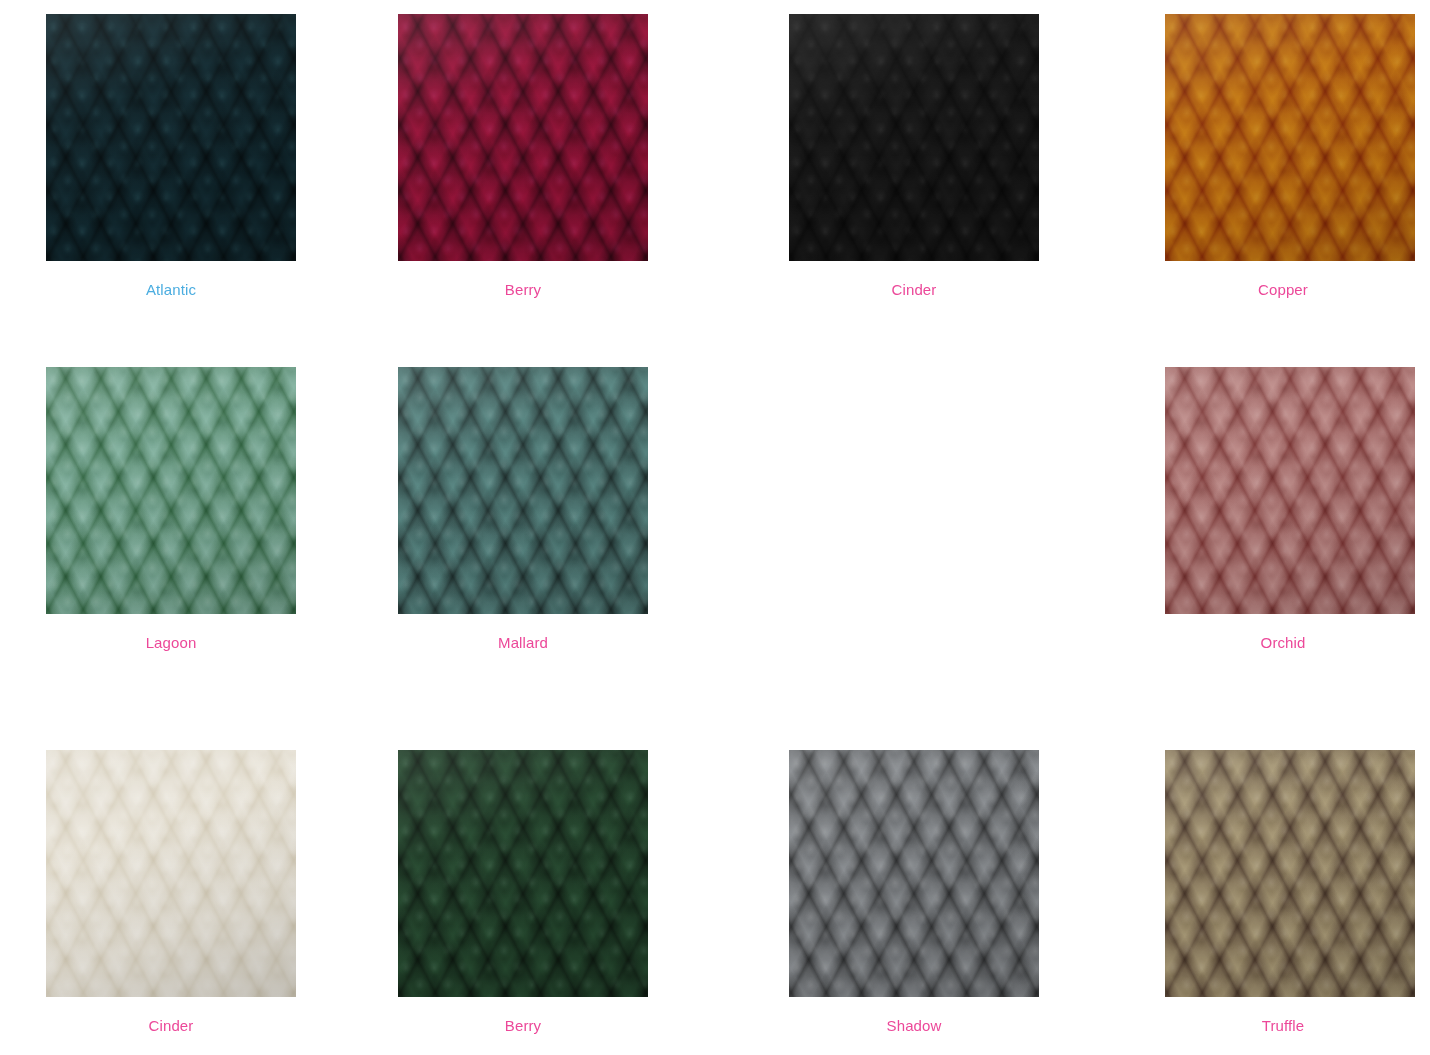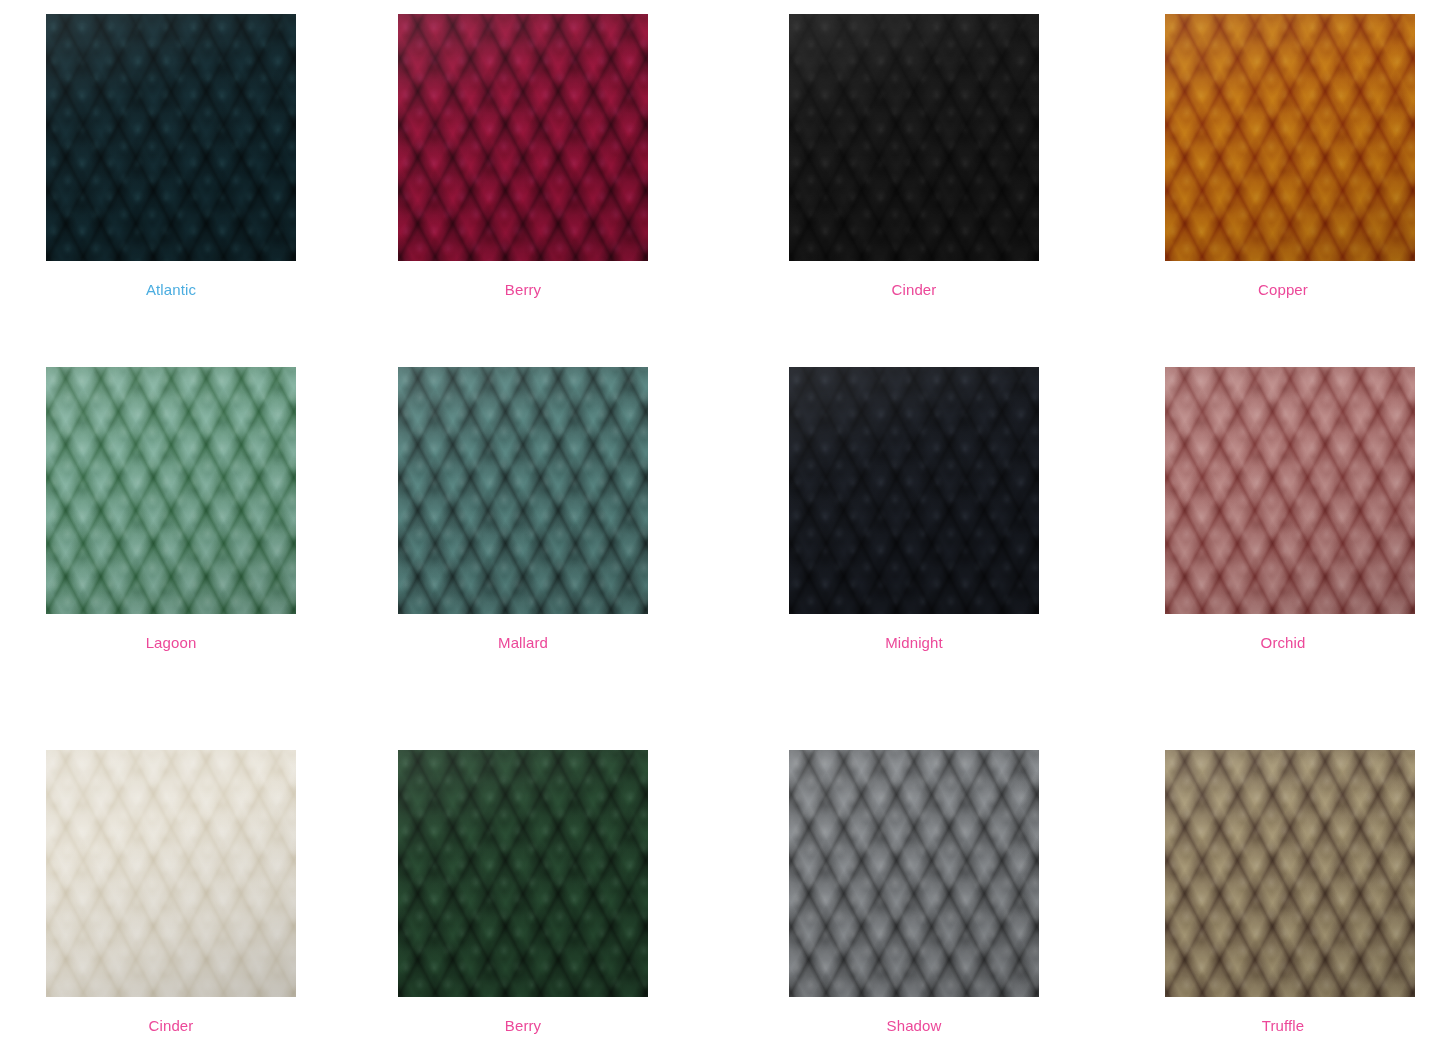--- a/index.html
+++ b/index.html
@@ -161,27 +161,20 @@
       </div>
       <div class="swatch-label">Lagoon</div>
     </div>
     <div class="swatch-cell col-1 row-1">
       <div class="swatch-thumb" style="background-color: rgb(70, 107, 104);">
         <div class="quilt"></div>
         <div class="sheen"></div>
       </div>
       <div class="swatch-label">Mallard</div>
     </div>
-    <div class="swatch-cell col-2 row-1">
-      <div class="swatch-thumb" style="background-color: rgb(19, 22, 28);">
-        <div class="quilt"></div>
-        <div class="sheen"></div>
-      </div>
-      <div class="swatch-label">Midnight</div>
-    </div>
     <div class="swatch-cell col-3 row-1">
       <div class="swatch-thumb" style="background-color: rgb(168, 112, 110);">
         <div class="quilt"></div>
         <div class="sheen"></div>
       </div>
       <div class="swatch-label">Orchid</div>
     </div>
     <div class="swatch-cell col-0 row-2">
       <div class="swatch-thumb" style="background-color: rgb(230, 225, 213);">
         <div class="quilt"></div>

